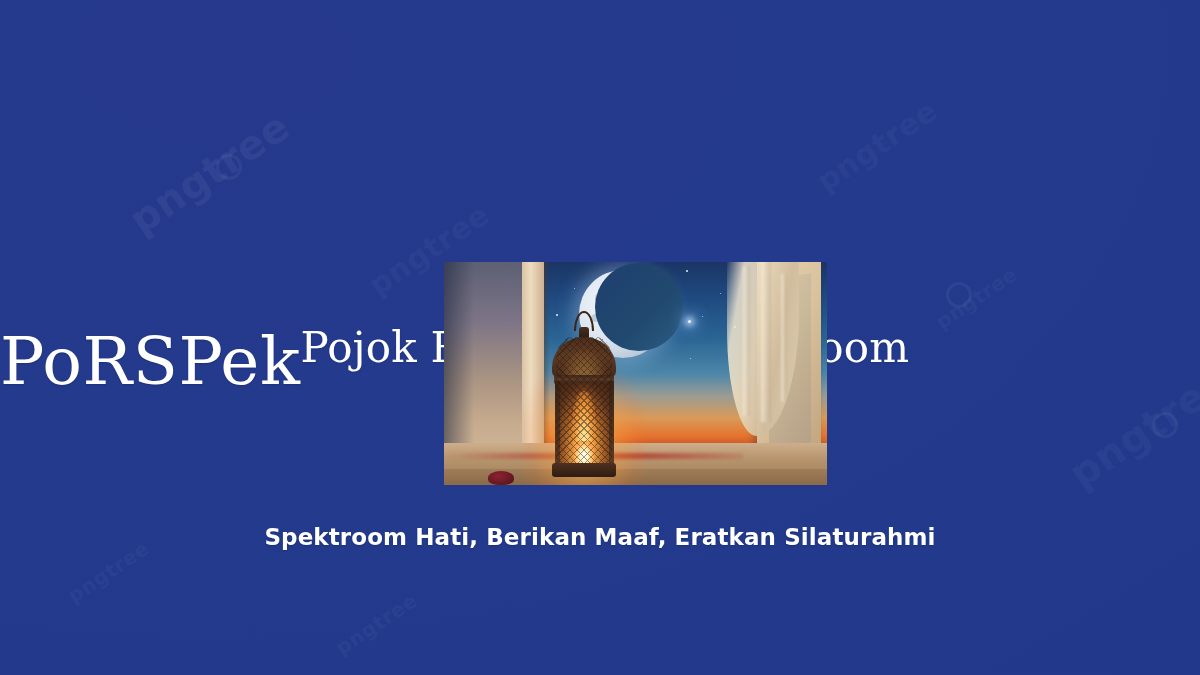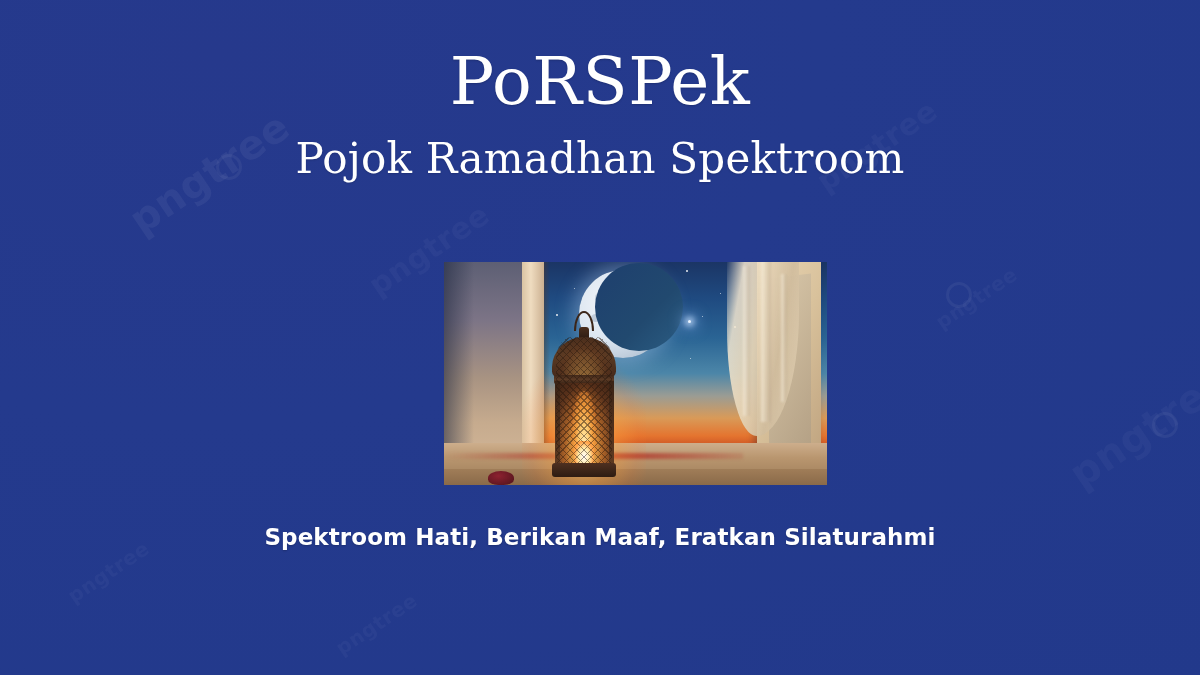--- a/index.html
+++ b/index.html
@@ -45,21 +45,21 @@
     position:absolute;
     width:26px; height:26px;
     border-radius:50%;
     border:3px solid rgba(255,255,255,0.05);
     pointer-events:none;
   }
 
   
   #content {
     position:absolute; inset:0;
-    display:flex; flex-direction:column; align-items:center;
+    display:flex; align-items:center;
     z-index:5;
   }
 
   #title {
     margin-top:48px;
     font-size:66px;
     line-height:1.02;
     font-weight:400;
     color:#ffffff;
     letter-spacing:0.5px;

